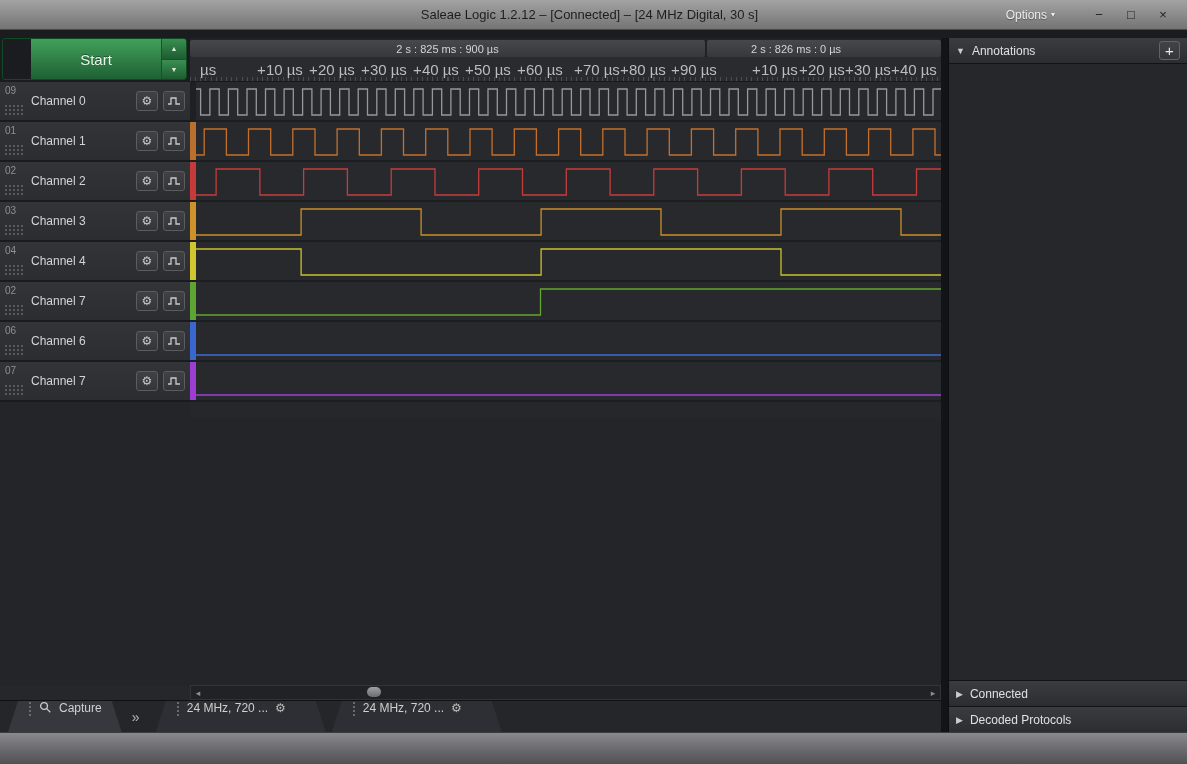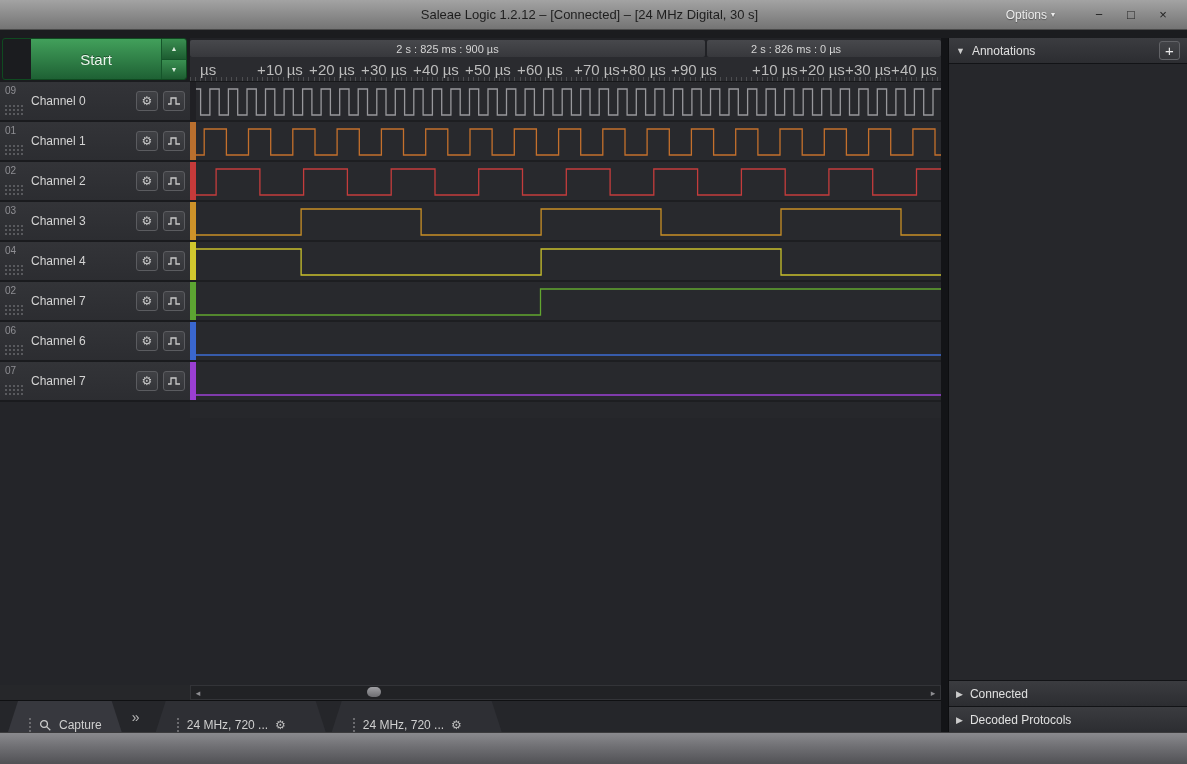--- a/index.html
+++ b/index.html
@@ -71,21 +71,21 @@
   .scroll-spacer { width:190px; flex:0 0 190px; background:#26272a; }
   .hscroll { flex:1; position:relative; background:#212225; border:1px solid #333438; display:flex; }
   .sb-arrow { width:14px; color:#8e8e92; font-size:9px; display:flex; align-items:center; justify-content:center; cursor:pointer; }
   .sb-arrow.right { margin-left:auto; }
   .hscroll-thumb { position:absolute; top:1px; width:14px; height:10px; border-radius:6px;
                    background:linear-gradient(#a0a0a4,#6d6d71); cursor:grab; }
 
   
   .tabs-row { height:32px; flex:0 0 32px; background:#25262a; border-top:1px solid #0f1012;
               display:flex; align-items:stretch; padding-left:8px; }
-  .tab { position:relative; display:flex; align-items:flex-end; gap:7px; padding:0 20px;
+  .tab { position:relative; display:flex; align-items:flex-start; gap:7px; padding:0 20px;
          color:#cfcfcf; font-size:12px; background:#2e2f34;
          clip-path:polygon(10px 0, calc(100% - 10px) 0, 100% 100%, 0 100%); cursor:pointer; }
   .tab.active { background:#37383e; }
   .tab-dots { width:4px; height:15px; background-image:radial-gradient(#6b6b6f 1px, transparent 1.3px);
               background-size:4px 4px; }
   .tab .gear { color:#bdbdbd; font-size:12px; }
   .more-btn { width:28px; display:flex; align-items:center; justify-content:center;
               color:#b8b8b8; font-size:14px; cursor:pointer; }
   .session-tabs { display:flex; }
   .session-tabs .tab { margin-left:6px; min-width:170px; }

